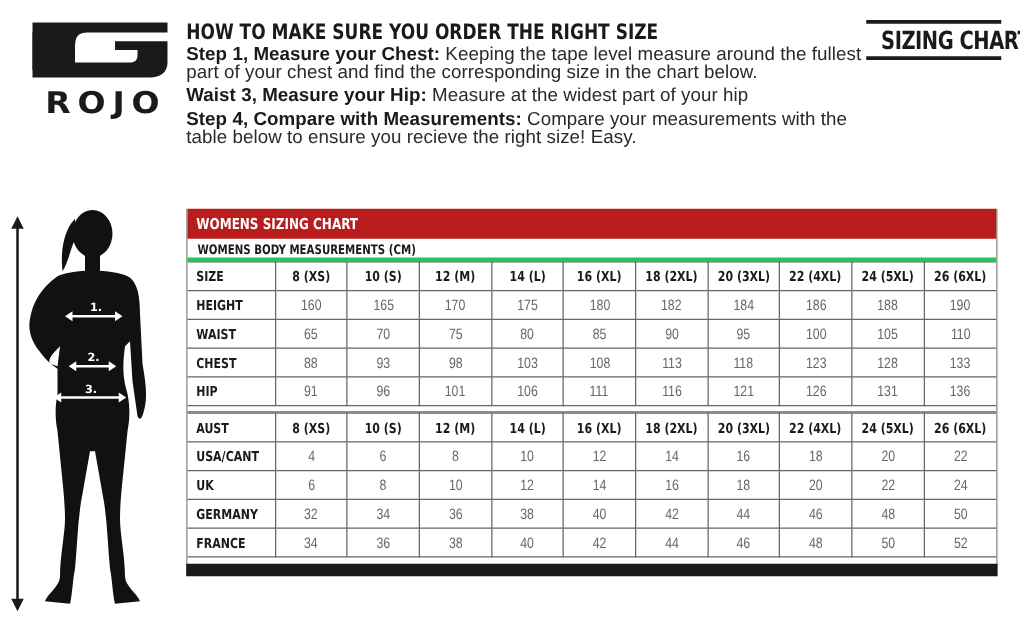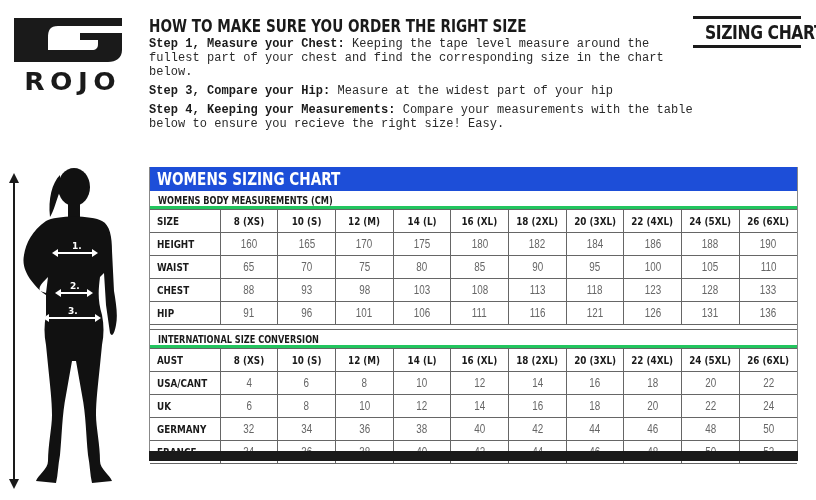--- a/index.html
+++ b/index.html
@@ -1,20 +1,20 @@
 <!DOCTYPE html>
 <html><head>
   <meta charset="utf-8">
   <style>
     * { box-sizing: border-box; margin: 0; padding: 0; }
     html, body { width: 816px; height: 500px; background: #ffffff; overflow: hidden; }
     body { position: relative; font-family: "Liberation Sans", sans-serif; color: #1a1a1a; }
 
     
-    .logo { position: absolute; left: 10px; top: 16px; width: 114px; height: 78px; }
+    .logo { position: absolute; left: 22px; top: 16px; width: 114px; height: 78px; }
     .logo svg { display: block; }
     .logo-text {
       position: absolute; left: 0; top: 52px; width: 114px; text-align: center;
       font-family: "DejaVu Sans", sans-serif; font-weight: bold; font-size: 24px;
       letter-spacing: 5px; color: #1a1a1a; transform: scaleX(1.1); transform-origin: left;
     }
 
     
     .badge { position: absolute; left: 693px; top: 16px; width: 108px; }
     .badge .bar { height: 3px; background: #1a1a1a; }
@@ -24,31 +24,31 @@
       transform: scaleX(0.78); transform-origin: center; white-space: nowrap;
     }
 
     
     .instructions { position: absolute; left: 149px; top: 16px; width: 548px; }
     .main-heading {
       font-family: "DejaVu Sans", sans-serif; font-weight: bold; font-size: 17px;
       line-height: 20px; white-space: nowrap; transform: scaleX(0.8); transform-origin: left;
       margin-bottom: 1px;
     }
-    .step { font-size: 12px; line-height: 14px; margin-bottom: 5px; color: #2a2a2a; letter-spacing: 0.05px; font-family: Liberation Mono, monospace; }
+    .step { font-size: 15px; line-height: 14px; margin-bottom: 5px; color: #2a2a2a; letter-spacing: 0.05px; }
     .step b { color: #1a1a1a; }
 
     
     .figure { position: absolute; left: 0; top: 165px; width: 140px; height: 335px; }
 
     
     .chart { position: absolute; left: 149px; top: 167px; width: 649px; height: 294px; border-left: 1px solid #888; border-right: 1px solid #888; }
     .chart-title {
-      height: 24px; background: #1d4ed8; color: #fff; padding-left: 7px;
-      font-family: "DejaVu Sans", sans-serif; font-weight: bold; font-size: 17px; line-height: 25px;
+      height: 24px; background: #b91c1c; color: #fff; padding-left: 7px;
+      font-family: "DejaVu Sans", sans-serif; font-weight: bold; font-size: 12px; line-height: 25px;
       white-space: nowrap;
     }
     .chart-title span { display: inline-block; transform: scaleX(0.8); transform-origin: left; }
     .section-title {
       height: 18px; padding-left: 8px; border-bottom: 3px solid #22c55e;
       font-family: "DejaVu Sans", sans-serif; font-weight: bold; font-size: 10.5px; line-height: 18px;
       white-space: nowrap;
     }
     .section-title span { display: inline-block; transform: scaleX(0.78); transform-origin: left; }
     table { border-collapse: collapse; width: 100%; table-layout: fixed; }
@@ -83,22 +83,22 @@
 
 <div class="badge">
   <div class="bar"></div>
   <div class="label">SIZING CHART</div>
   <div class="bar"></div>
 </div>
 
 <div class="instructions">
   <div class="main-heading">HOW  TO MAKE SURE YOU ORDER THE RIGHT SIZE</div>
   <p class="step"><b>Step 1, Measure your Chest:</b><span> Keeping the tape level measure around the fullest part of your chest and find the corresponding size in the chart below.</span></p>
-  <p class="step"><b>Step 3, Compare your Hip:</b><span> Measure at the widest part of your hip</span></p>
-  <p class="step"><b>Step 4, Keeping your Measurements:</b><span> Compare your measurements with the table below to ensure you recieve the right size! Easy.</span></p>
+  <p class="step"><b>Waist 3, Measure your Hip:</b><span> Measure at the widest part of your hip</span></p>
+  <p class="step"><b>Step 4, Compare with Measurements:</b><span> Compare your measurements with the table below to ensure you recieve the right size! Easy.</span></p>
 </div>
 
 <div class="figure">
   <svg width="140" height="335" viewBox="0 0 140 335">
 
     <line x1="14" y1="14" x2="14" y2="318" stroke="#1a1a1a" stroke-width="2"></line>
     <polygon points="14,8 9,18 19,18" fill="#1a1a1a"></polygon>
     <polygon points="14,324 9,314 19,314" fill="#1a1a1a"></polygon>
 
     <g fill="#111">
@@ -211,21 +211,20 @@
           <td class=""><span class="v">121</span></td>
           <td class=""><span class="v">126</span></td>
           <td class=""><span class="v">131</span></td>
           <td class=""><span class="v">136</span></td>
         </tr>
       </tbody>
   </table>
 
   <div class="spacer"></div>
 
-  <div class="section-title"><span>INTERNATIONAL SIZE CONVERSION</span></div>
   <table>
     <colgroup>
         <col class="c0">
         <col>
         <col>
         <col>
         <col>
         <col>
         <col>
         <col>

